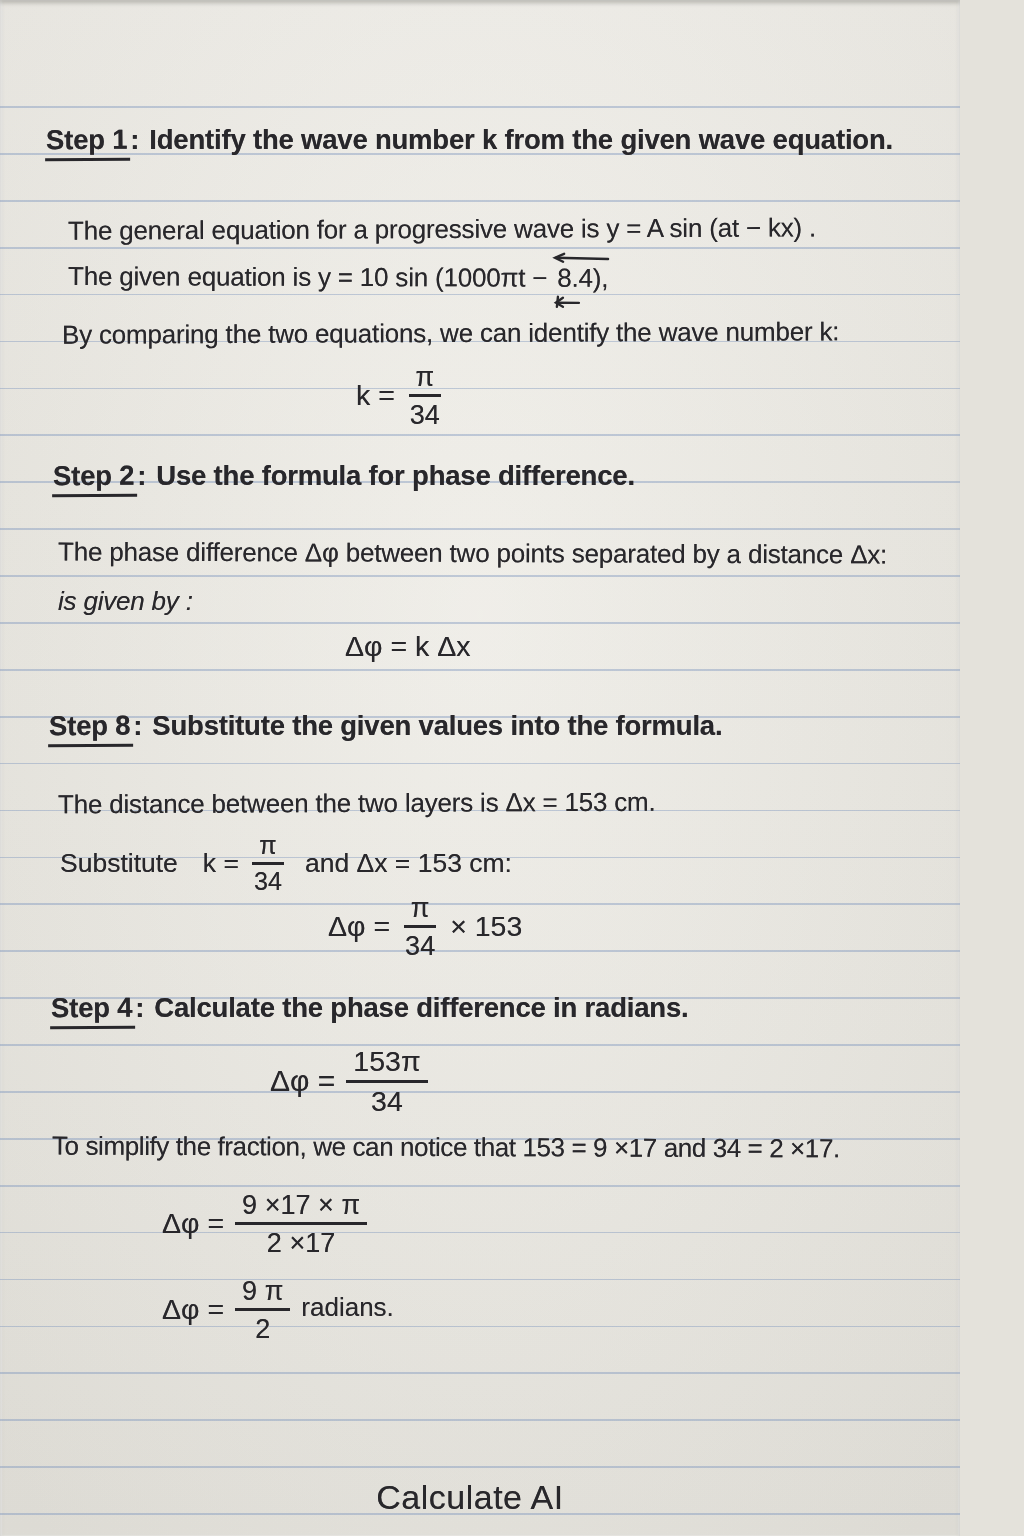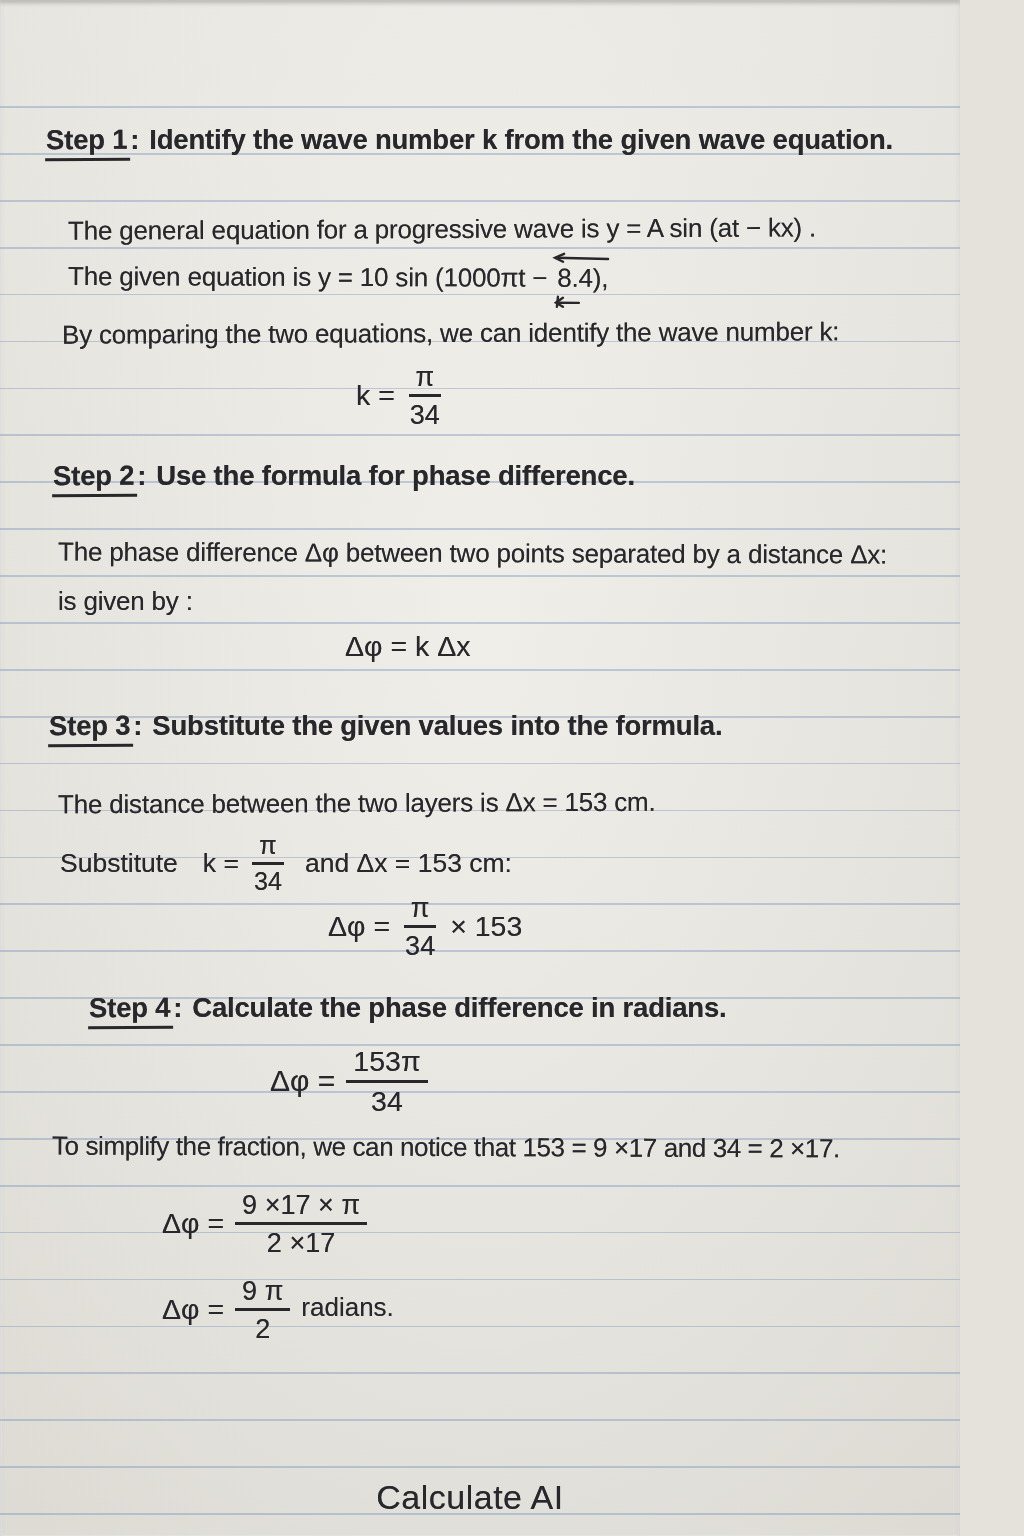--- a/index.html
+++ b/index.html
@@ -79,28 +79,28 @@
       <span class="num">π</span>
       <span class="den">34</span>
     </span>
   </div>
 
   <div class="txt heading" style="left:52px;top:460px;">
     <span class="ul">Step 2</span><span>:</span><span class="rest">Use the formula for phase difference.</span>
   </div>
 
   <div class="txt body-line tilt-b" style="left:58px;top:538px;">The phase difference Δφ between two points separated by a distance Δx:</div>
-  <div class="txt body-line" style="left:58px;top:586px;">is given by :</div>
+  <div class="txt body-line" style="left:58px;top:586px;font-style:italic;">is given by :</div>
 
   <div class="eq" style="left:345px;top:630px;justify-content:center;">
     <span>Δφ = k Δx</span>
   </div>
 
   <div class="txt heading" style="left:48px;top:710px;">
-    <span class="ul">Step 3</span><span>:</span><span class="rest">Substitute the given values into the formula.</span>
+    <span class="ul">Step 8</span><span>:</span><span class="rest">Substitute the given values into the formula.</span>
   </div>
 
   <div class="txt body-line tilt-a" style="left:58px;top:788px;">The distance between the two layers is Δx = 153 cm.</div>
 
   <div class="eq" style="left:60px;top:832px;font-size:26.5px;">
     <span>Substitute</span>
     <span style="margin-left:14px;">k =</span>
     <span class="frac">
       <span class="num">π</span>
       <span class="den">34</span>
@@ -110,21 +110,21 @@
 
   <div class="eq" style="left:328px;top:893px;">
     <span>Δφ =</span>
     <span class="frac">
       <span class="num">π</span>
       <span class="den">34</span>
     </span>
     <span>× 153</span>
   </div>
 
-  <div class="txt heading" style="left:50px;top:992px;margin-left:38px;">
+  <div class="txt heading" style="left:50px;top:992px;">
     <span class="ul">Step 4</span><span>:</span><span class="rest">Calculate the phase difference in radians.</span>
   </div>
 
   <div class="eq big" style="left:270px;top:1046px;">
     <span>Δφ =</span>
     <span class="frac">
       <span class="num">153π</span>
       <span class="den">34</span>
     </span>
   </div>

